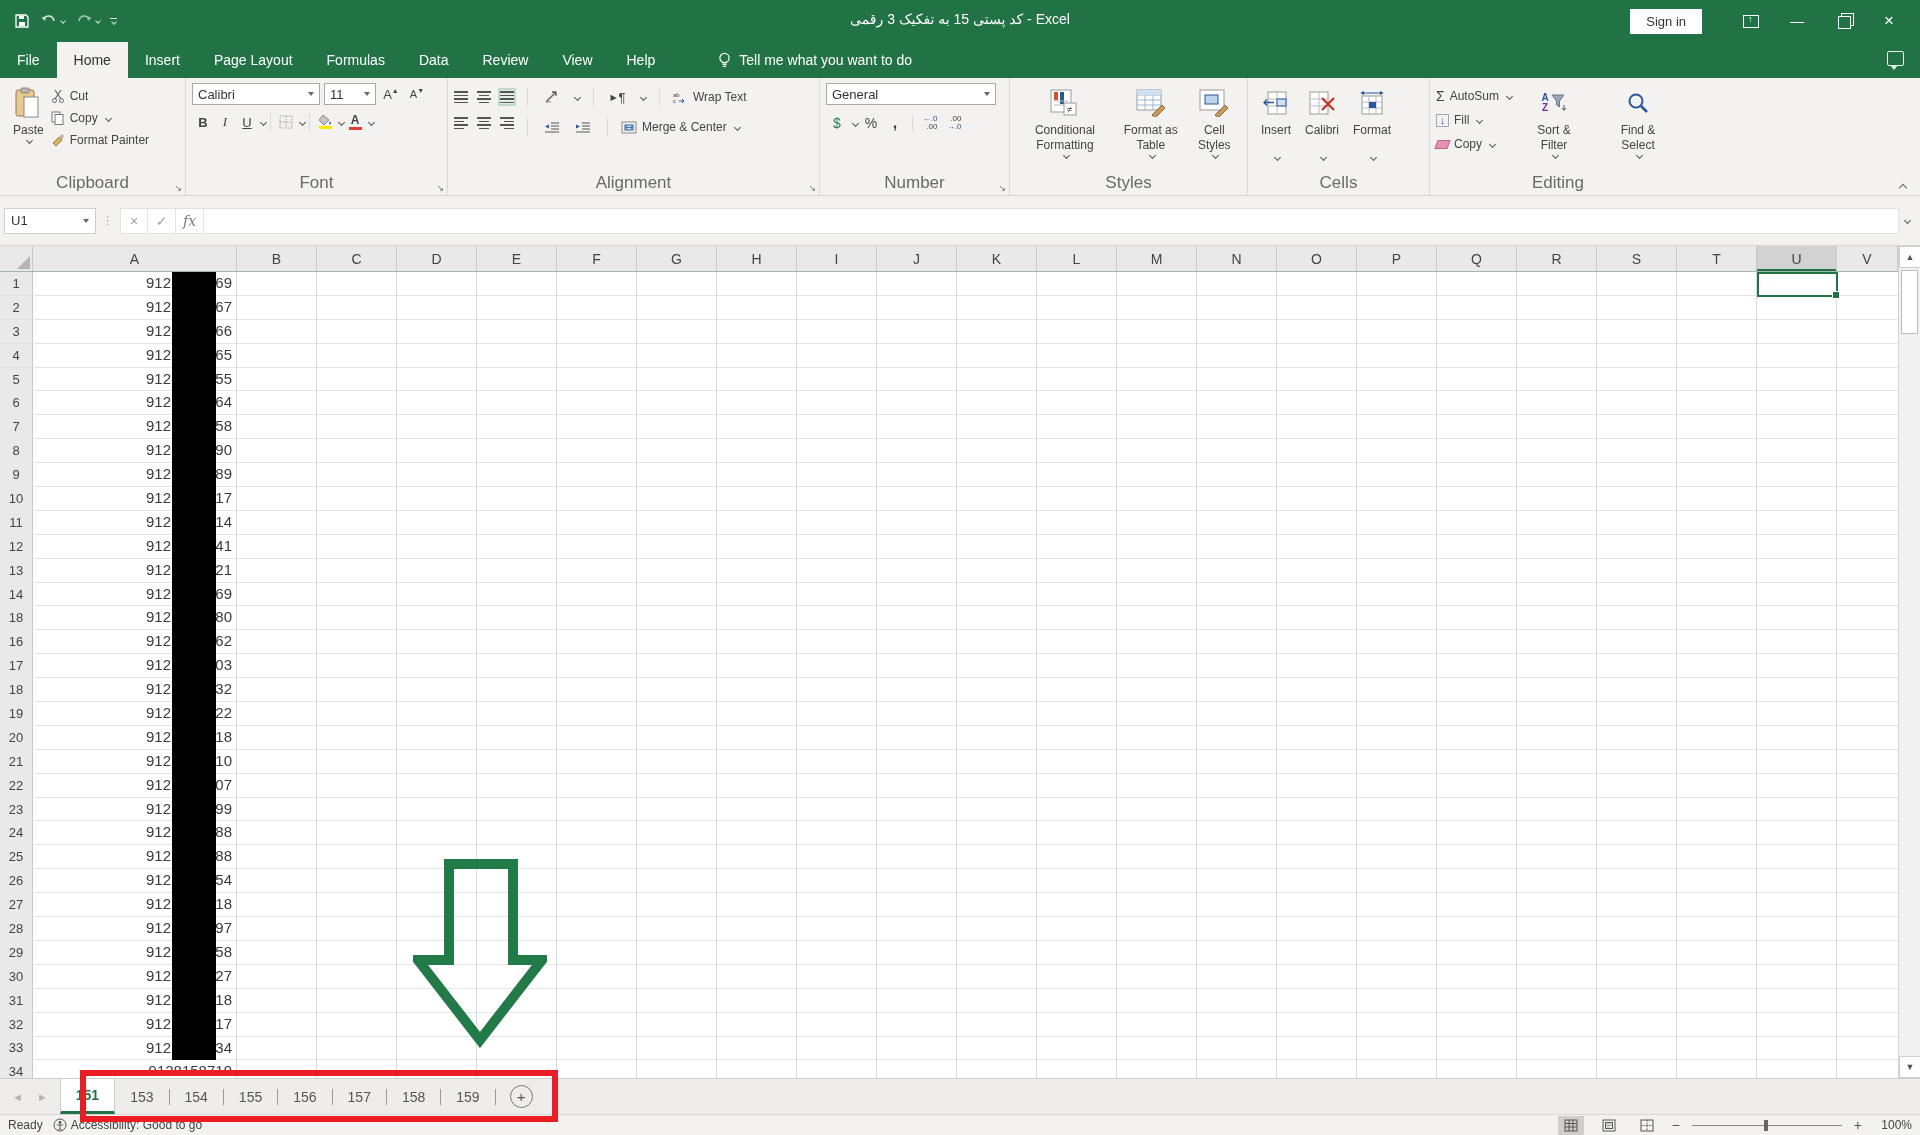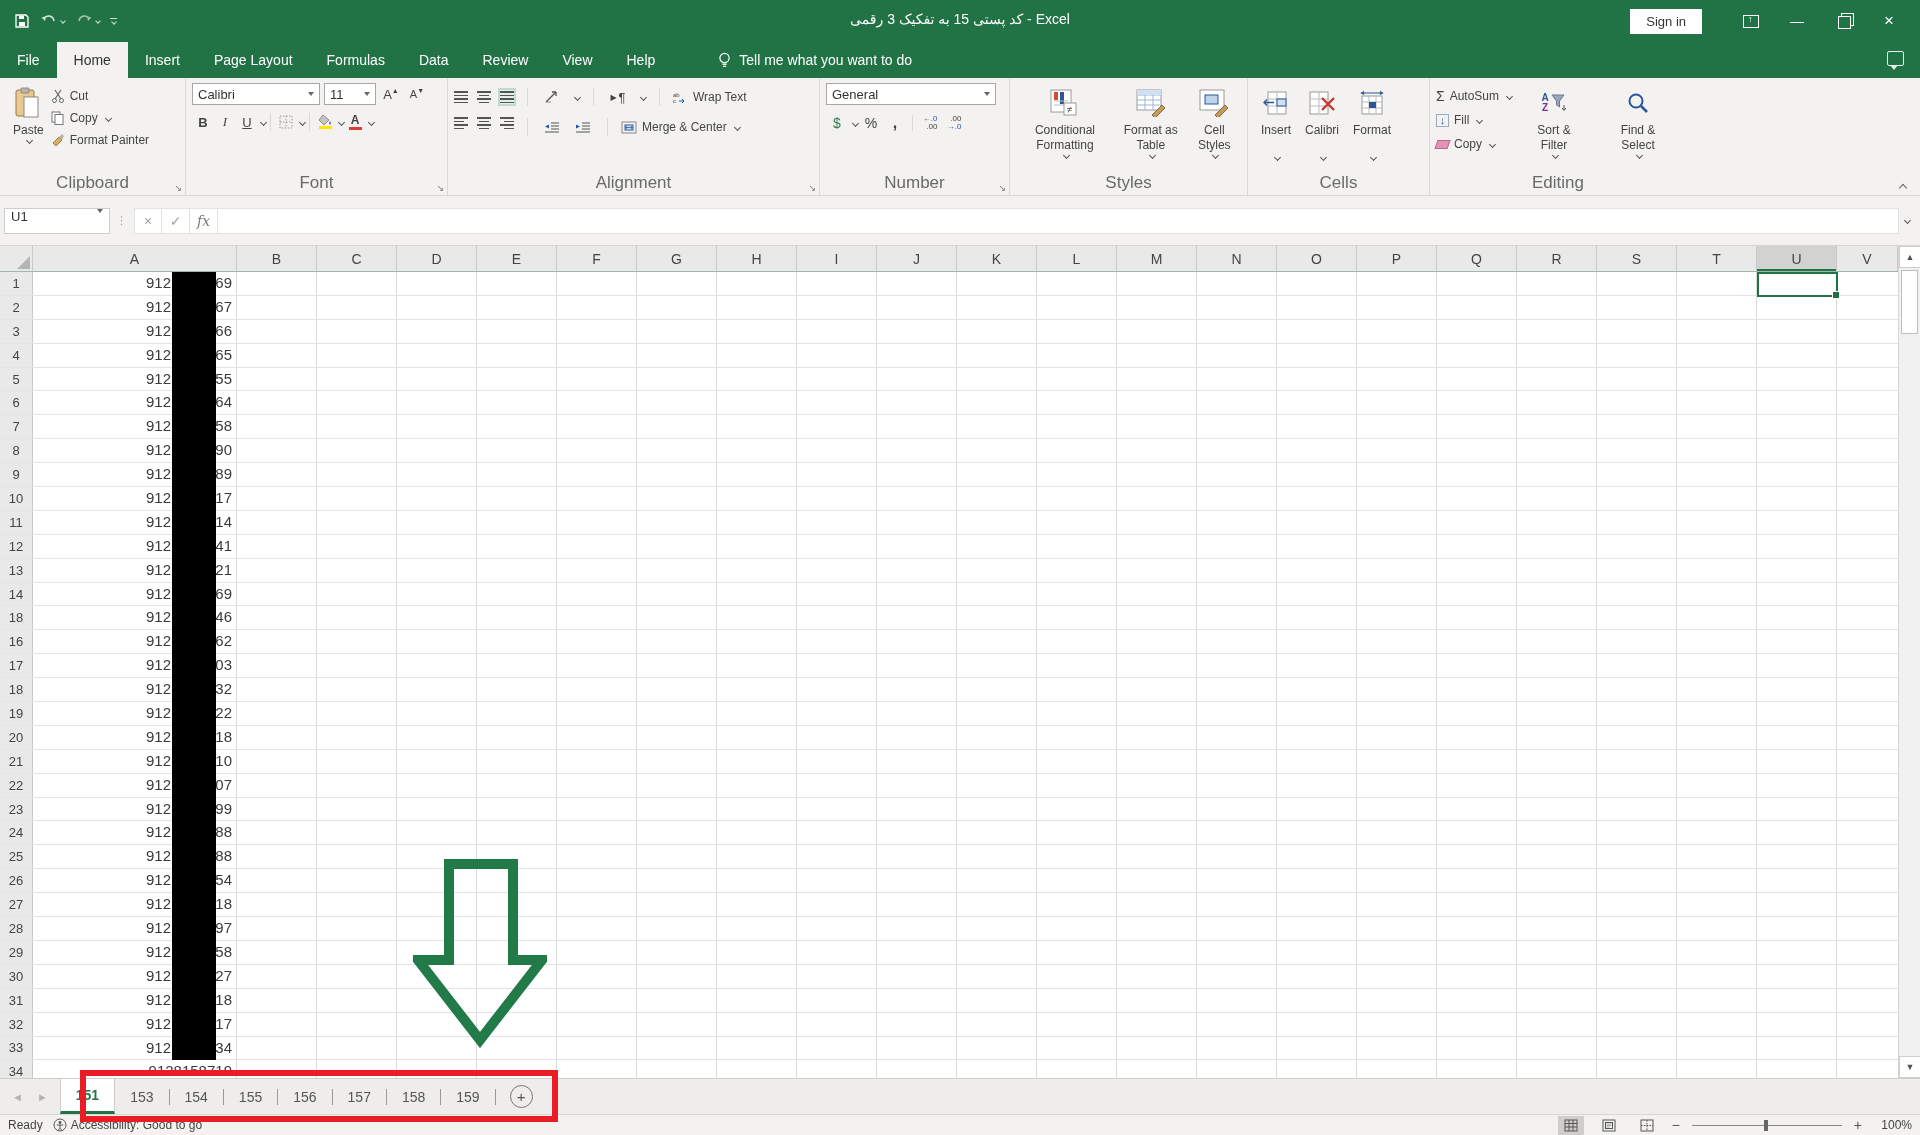--- a/index.html
+++ b/index.html
@@ -43,21 +43,21 @@
   .vsep{width:1px;background:#dcdad8;margin:2px 4px}
   .alico{display:flex;flex-direction:column;justify-content:center;gap:2px;width:14px;height:14px}
   .alico .ln{height:1.5px;background:#555;width:100%}
   .alico.c .ln:nth-child(2),.alico.c .ln:nth-child(4){width:70%;margin:0 auto}
   .alico.l .ln:nth-child(2),.alico.l .ln:nth-child(4){width:70%}
   .alico.r .ln:nth-child(2),.alico.r .ln:nth-child(4){width:70%;margin-left:auto}
   .alico.sel{outline:2px solid #bfdbcd;background:#e4efe9}
   .microtxt{font-size:8px;line-height:1.05;color:#444;text-align:right}
   
   #fbar{position:absolute;left:0;top:196px;width:1920px;height:50px;background:#f3f2f1;display:flex;align-items:center;padding:0 4px;border-bottom:1px solid #d8d6d4}
-  #namebox{width:106px;height:26px;background:#fff;border:1px solid #d0cecc;display:flex;align-items:flex-start;justify-content:space-between;padding:0 6px;font-size:13px;color:#333}
+  #namebox{width:92px;height:26px;background:#fff;border:1px solid #d0cecc;display:flex;align-items:center;justify-content:space-between;padding:0 6px;font-size:13px;color:#333}
   #fbar .dots{color:#9a9a9a;font-size:11px;margin:0 6px;letter-spacing:1px}
   .fbtn{width:28px;height:26px;display:flex;align-items:center;justify-content:center;color:#a0a0a0;font-size:14px;background:#fff;border:1px solid #e4e2e0;border-left:none}
   #fx{font-family:"DejaVu Serif",serif;font-style:italic;color:#7a7a7a}
   #finput{flex:1;height:26px;background:#fff;border:1px solid #e4e2e0;border-left:none}
   #fbar-exp{margin:0 6px}
   
   #sheet{position:absolute;left:0;top:246px;width:1898px;height:832px;background:#fff;overflow:hidden}
   #col-headers{display:flex;height:26px;background:#e9e9e9;border-bottom:1px solid #9fb8a9}
   .hcell{border-right:1px solid #c9c9c9;display:flex;align-items:center;justify-content:center;font-size:14px;color:#444;flex:none}
   .hcell.sel{background:#d2d2d2;box-shadow:inset 0 -2px 0 #217346}
@@ -666,21 +666,21 @@
         <div class="pA">
           <span class="v1">912</span>
           <span class="v2">69</span>
         </div>
         <div class="grest"></div>
       </div>
       <div class="grow">
         <div class="rowhdr">18</div>
         <div class="pA">
           <span class="v1">912</span>
-          <span class="v2">46</span>
+          <span class="v2">80</span>
         </div>
         <div class="grest"></div>
       </div>
       <div class="grow">
         <div class="rowhdr">16</div>
         <div class="pA">
           <span class="v1">912</span>
           <span class="v2">62</span>
         </div>
         <div class="grest"></div>

